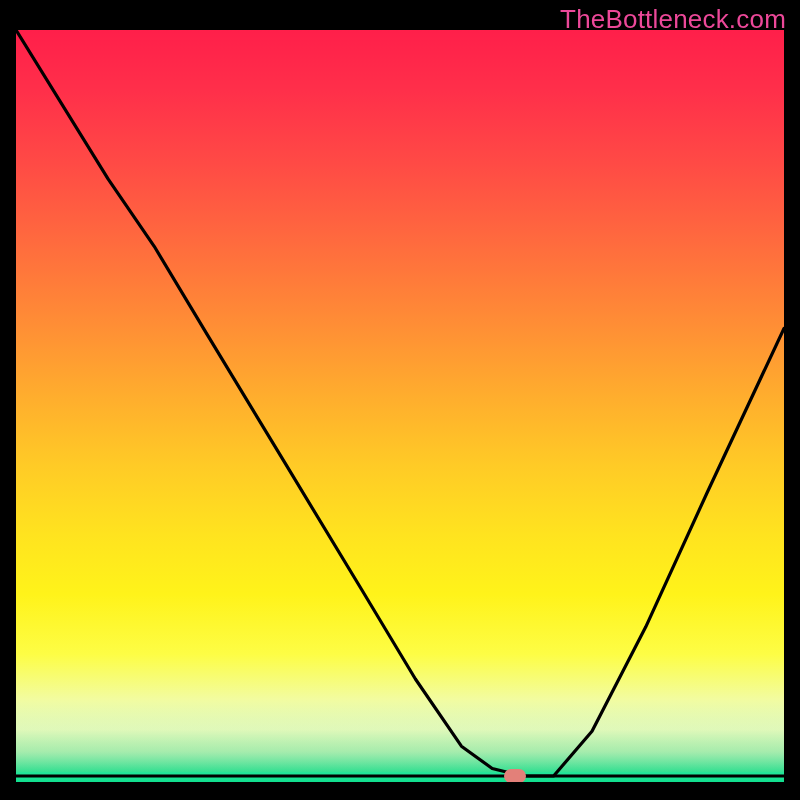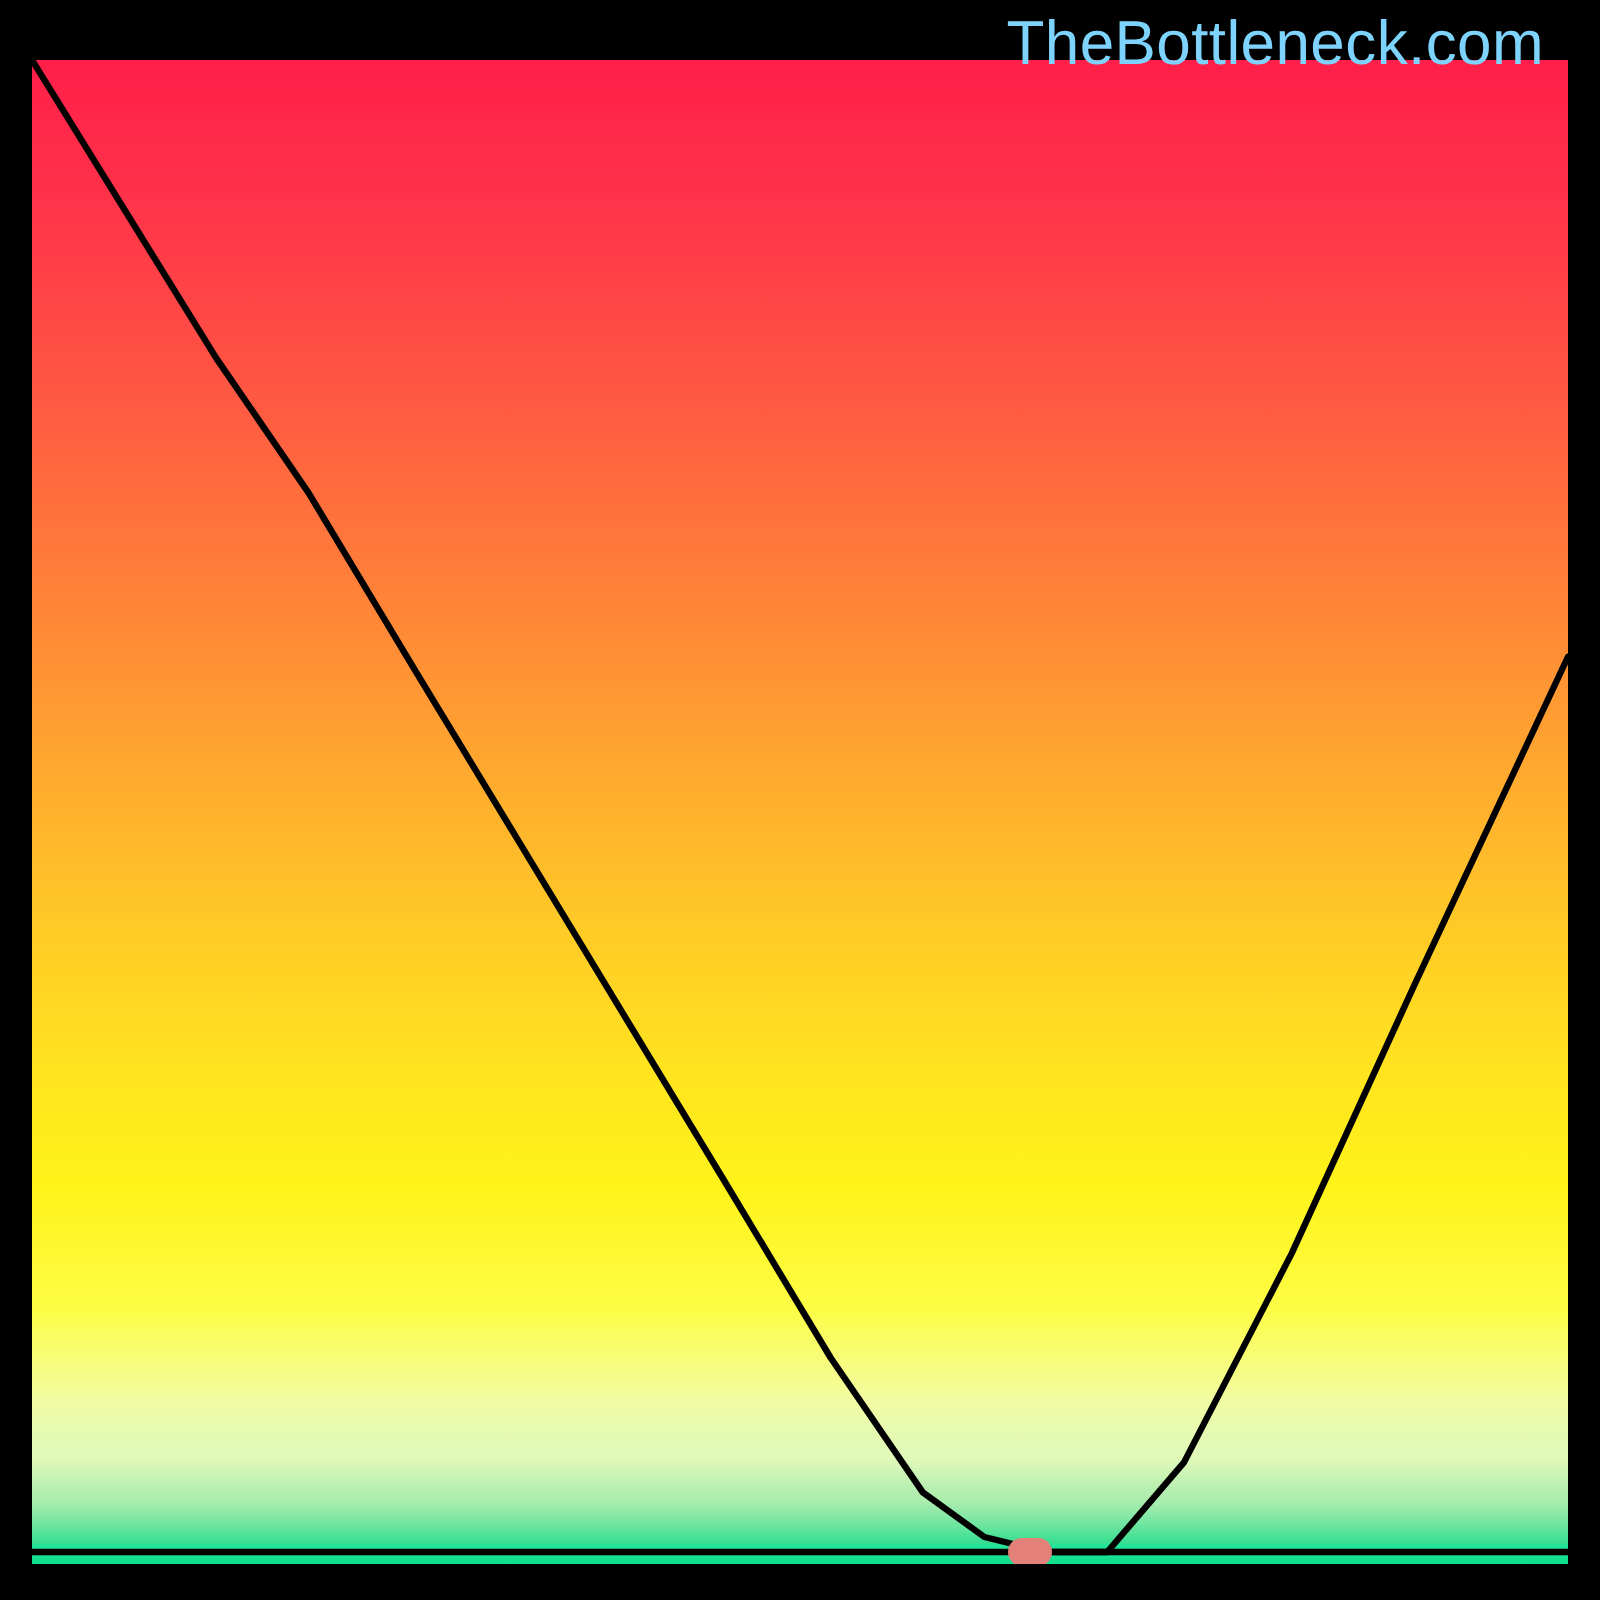--- a/index.html
+++ b/index.html
@@ -13,23 +13,23 @@
   }
   .frame {
     position: relative;
     width: 800px;
     height: 800px;
     background: #000;
   }
   .watermark {
     position: absolute;
     top: 4px;
-    right: 28px;
-    color: #7dd3fc;
-    font-size: 31px;
+    right: 14px;
+    color: #ec4899;
+    font-size: 26px;
     font-weight: 500;
     letter-spacing: 0.2px;
     z-index: 20;
   }
   .plotbox {
     position: absolute;
     left: 16px;
     top: 30px;
     width: 768px;
     height: 752px;

